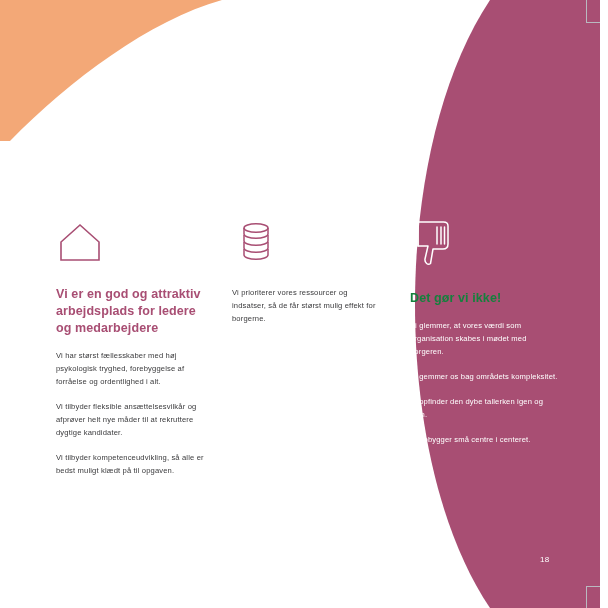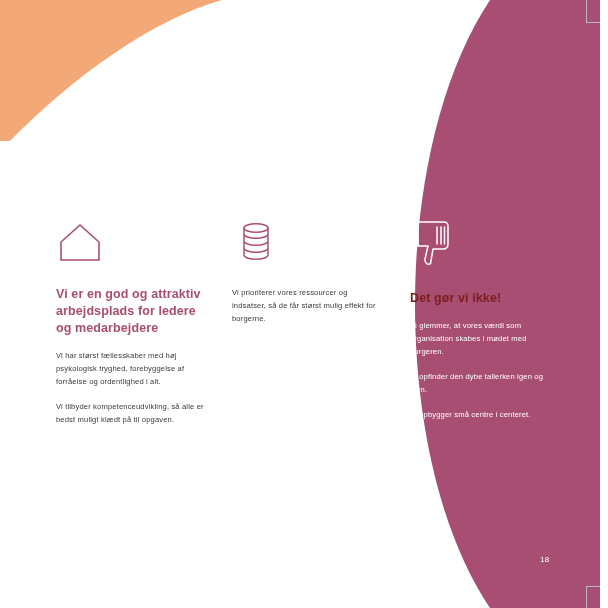--- a/index.html
+++ b/index.html
@@ -54,21 +54,21 @@
   }
 
   .col-title {
     font-size: 12.5px;
     line-height: 17px;
     font-weight: bold;
     letter-spacing: 0.1px;
     margin: 0 0 12px 0;
   }
   .col-1 .col-title, .col-2 .col-title { color: #a84e73; }
-  .col-3 .col-title { color: #7f1d1d; margin-top: 20px; }
+  .col-3 .col-title { color: #15803d; margin-top: 20px; }
 
   .col p.body {
     font-size: 7.6px;
     line-height: 13px;
     margin: 0 0 12px 0;
     letter-spacing: 0.15px;
   }
   .col-1 p.body, .col-2 p.body { color: #3a3a3c; }
   .col-3 p.body { color: #ffffff; }
 
@@ -104,20 +104,21 @@
   <div class="crop-mark cm-bot-h"></div>
 
   <div class="col col-1">
     <div class="icon-box">
       <svg width="48" height="48" viewBox="0 0 48 48">
         <path d="M5 24 L24 7 L43 24 L43 42 L5 42 Z" fill="none" stroke="#a84e73" stroke-width="1.6"></path>
       </svg>
     </div>
     <h2 class="col-title">Vi er en god og attraktiv arbejdsplads for ledere og medarbejdere</h2>
     <p class="body">Vi har størst fællesskaber med høj psykologisk tryghed, forebyggelse af forråelse og ordentlighed i alt.</p>
+    <p class="body">Vi tilbyder fleksible ansættelsesvilkår og afprøver helt nye måder til at rekruttere dygtige kandidater.</p>
     <p class="body">Vi tilbyder kompetenceudvikling, så alle er bedst muligt klædt på til opgaven.</p>
   </div>
 
   <div class="col col-2">
     <div class="icon-box">
       <svg width="48" height="48" viewBox="0 0 48 48">
         <g fill="none" stroke="#a84e73" stroke-width="1.5">
           <ellipse cx="24" cy="10" rx="12" ry="4.2"></ellipse>
           <path d="M12 10 L12 16 A12 4.2 0 0 0 36 16 L36 10"></path>
           <path d="M12 17 L12 23 A12 4.2 0 0 0 36 23 L36 17"></path>
@@ -136,19 +137,20 @@
           <path d="M8 4 L8 28 L18 28 L15 41 C14.5 45 18 47.5 20.5 45.5 L23 31 L33 31 C36 31 38 29 38 26 L38 8 C38 5.5 36 4 33.5 4 Z"></path>
           <path d="M8 4 L8 28"></path>
           <path d="M27 9 L27 26"></path>
           <path d="M31 9 L31 26"></path>
           <path d="M34.5 9 L34.5 26"></path>
         </g>
       </svg>
     </div>
     <h2 class="col-title">Det gør vi ikke!</h2>
     <p class="body">Vi glemmer, at vores værdi som organisation skabes i mødet med borgeren.</p>
+    <p class="body">Vi gemmer os bag områdets kompleksitet.</p>
     <p class="body">Vi opfinder den dybe tallerken igen og igen.</p>
     <p class="body">Vi opbygger små centre i centeret.</p>
   </div>
 
   <div class="page-number">18</div>
 
 </div>
 
 </body></html>

